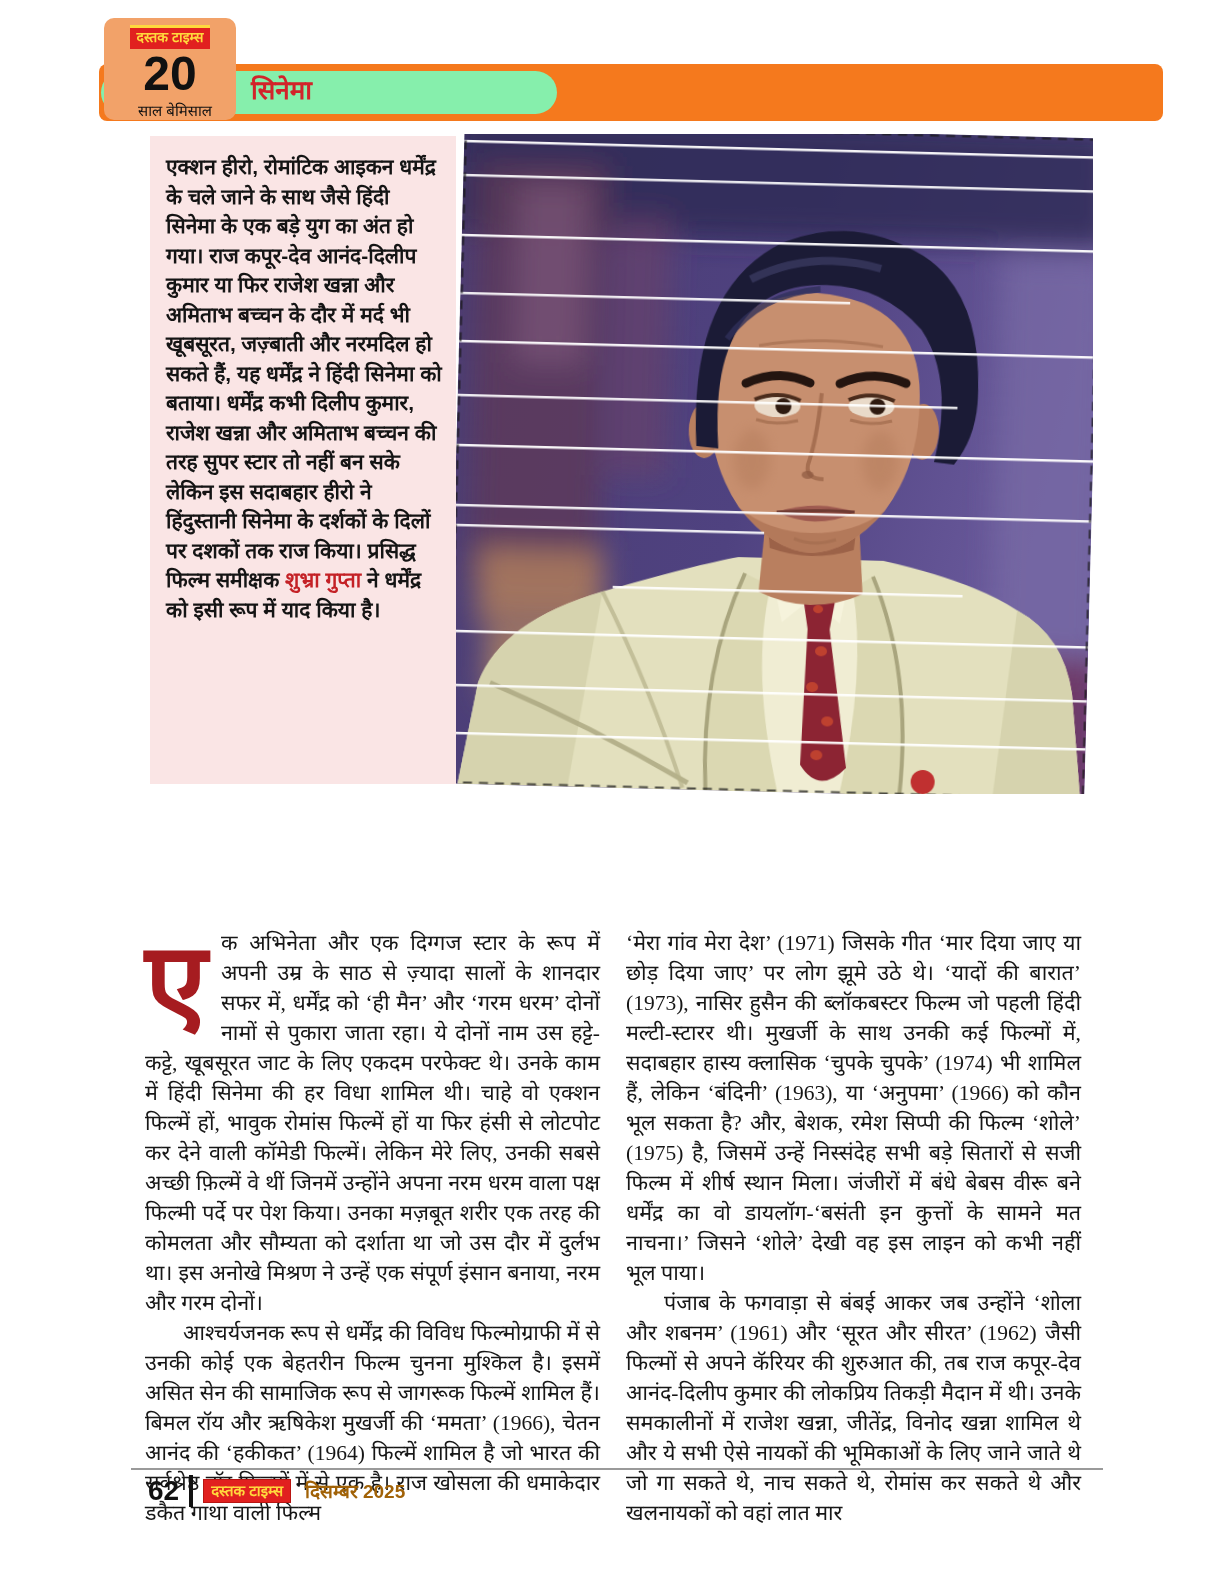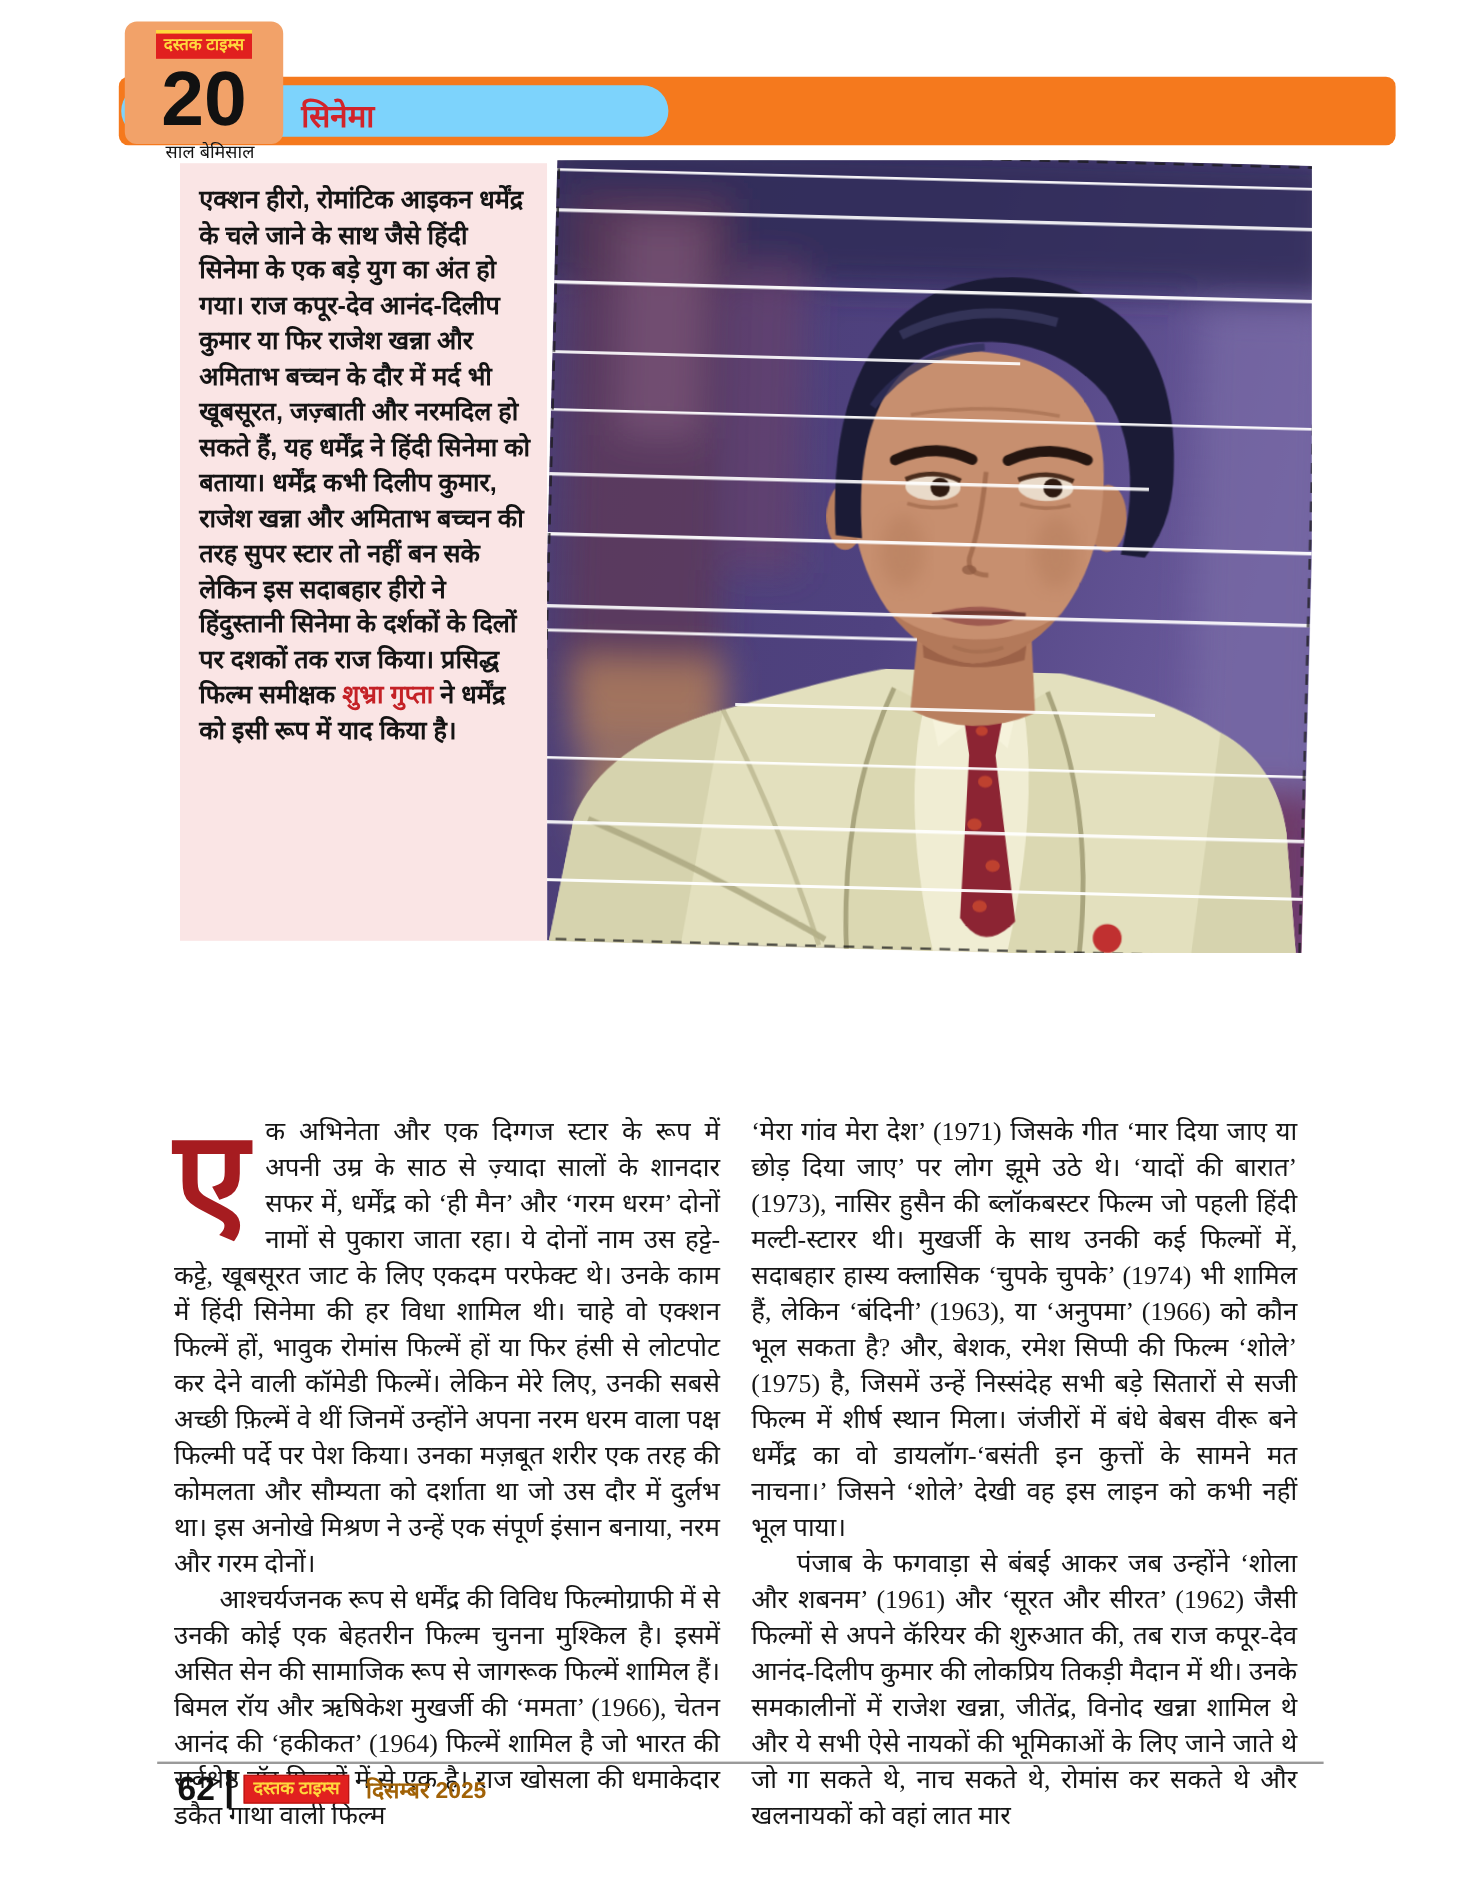--- a/index.html
+++ b/index.html
@@ -10,42 +10,42 @@
     overflow:hidden; margin:0 auto;
   }
 
   
   .orange-bar {
     position:absolute; left:99px; top:64px; width:1064px; height:57px;
     background:#f5791d; border-radius:8px;
   }
   .section-pill {
     position:absolute; left:2px; top:7px; width:456px; height:43px;
-    background:#7dd3fc; border-radius:22px;
-    display:flex; align-items:flex-end; padding-left:150px;
+    background:#86efac; border-radius:22px;
+    display:flex; align-items:flex-start; padding-left:150px;
   }
   .section-pill .section-label {
     color:#d2232a; font-weight:bold; font-size:26px;
     font-family:"Liberation Sans","DejaVu Sans",sans-serif;
   }
   .masthead-badge {
     position:absolute; left:104px; top:18px; width:132px; height:102px;
     background:#f2a269; border-radius:10px; z-index:3;
     display:flex; flex-direction:column; align-items:center; justify-content:flex-start;
     padding-top:7px;
   }
   .masthead-logo {
     background:#e1201f; color:#ffd83d; font-weight:bold; font-size:14px;
     font-family:"Liberation Sans","DejaVu Sans",sans-serif;
     padding:1px 6px 2px 6px; border-top:3px solid #ffd83d; line-height:1.25;
     white-space:nowrap;
   }
   .masthead-number {
     font-family:"Liberation Sans","DejaVu Sans",sans-serif;
-    font-weight:900; font-size:64px; line-height:1.0; color:#111111; margin-top:1px;
+    font-weight:900; font-size:48px; line-height:1.0; color:#111111; margin-top:1px;
   }
   .masthead-tagline {
     font-family:"Liberation Sans","DejaVu Sans",sans-serif;
     font-weight:normal; font-size:15px; color:#111111; margin-top:2px; white-space:nowrap;margin-left:10px;
   }
 
   
   .intro-box {
     position:absolute; left:150px; top:136px; width:306px; height:648px;
     background:#fae5e5; padding:16px 14px 12px 16px;

